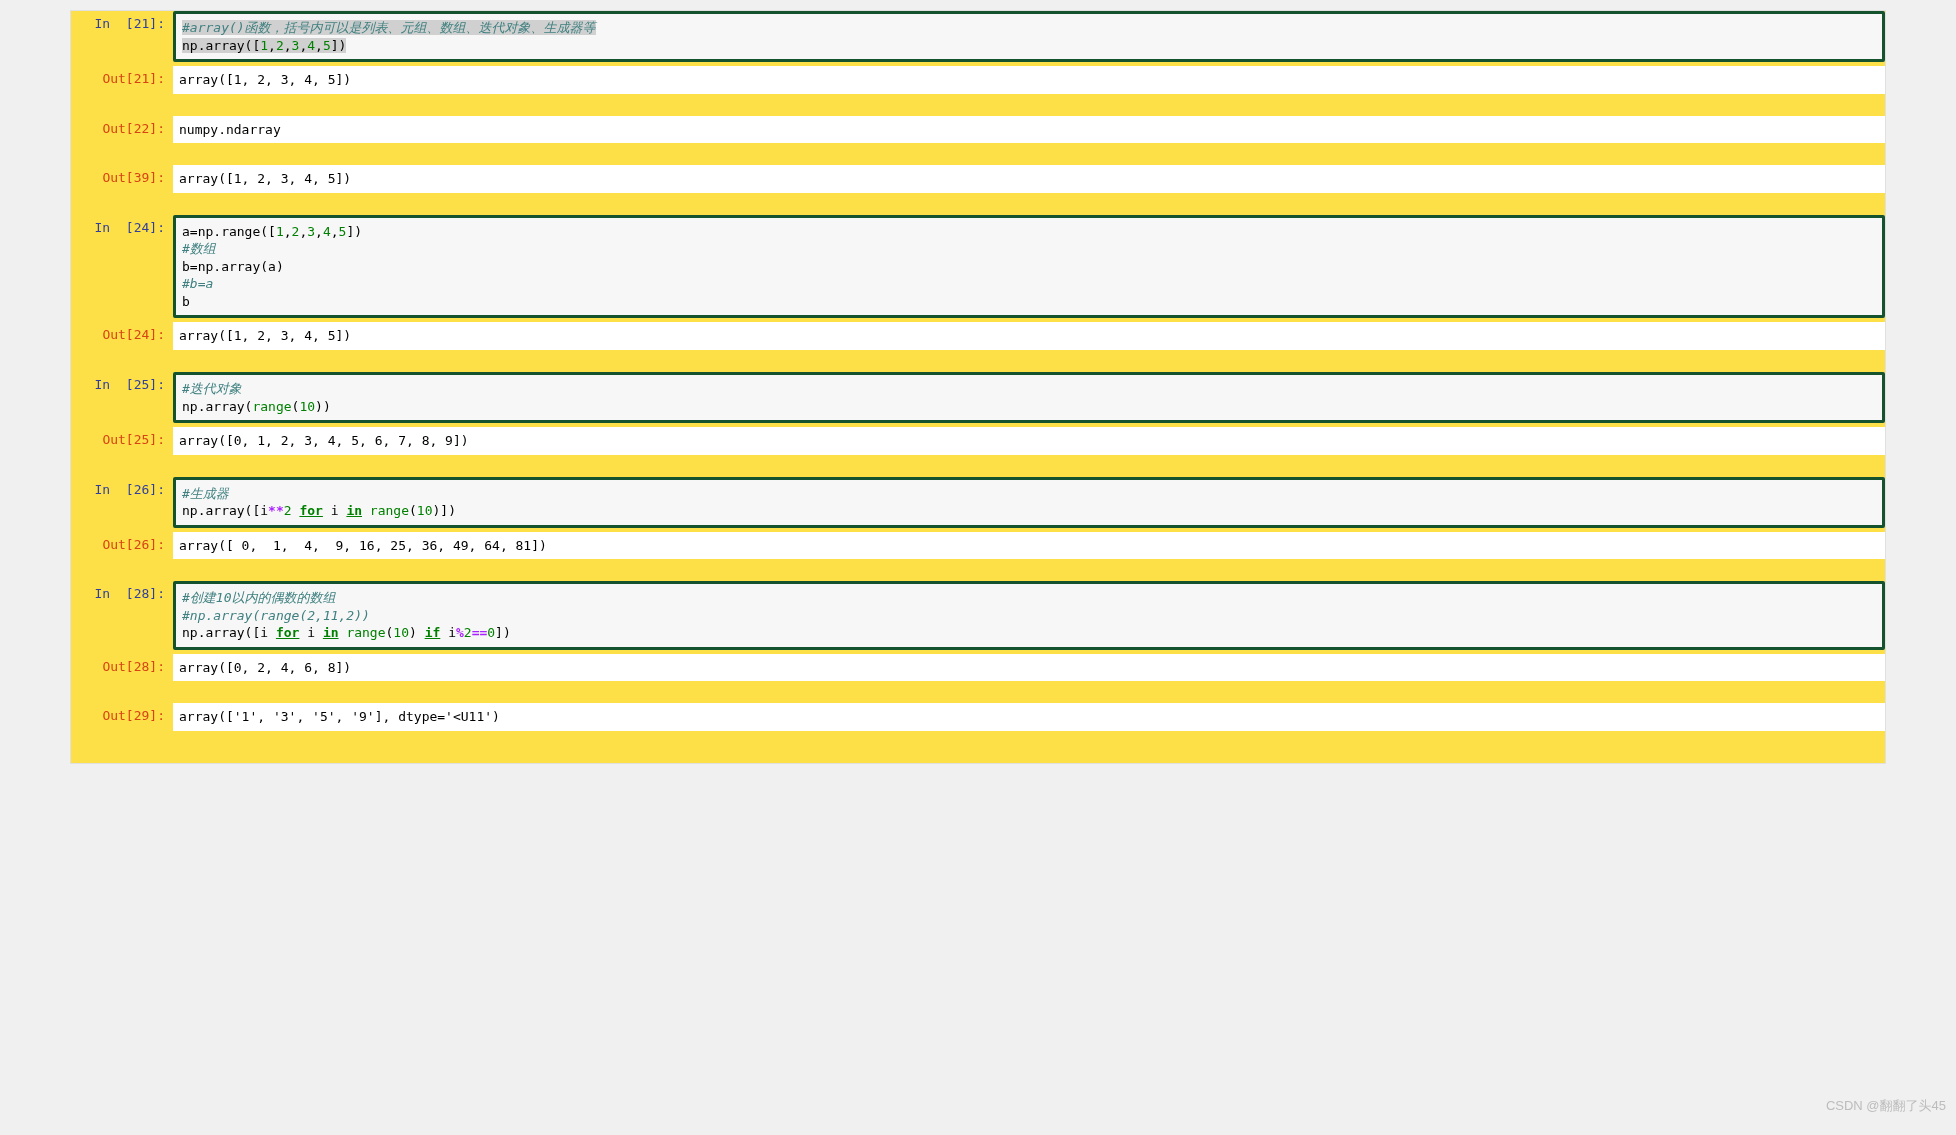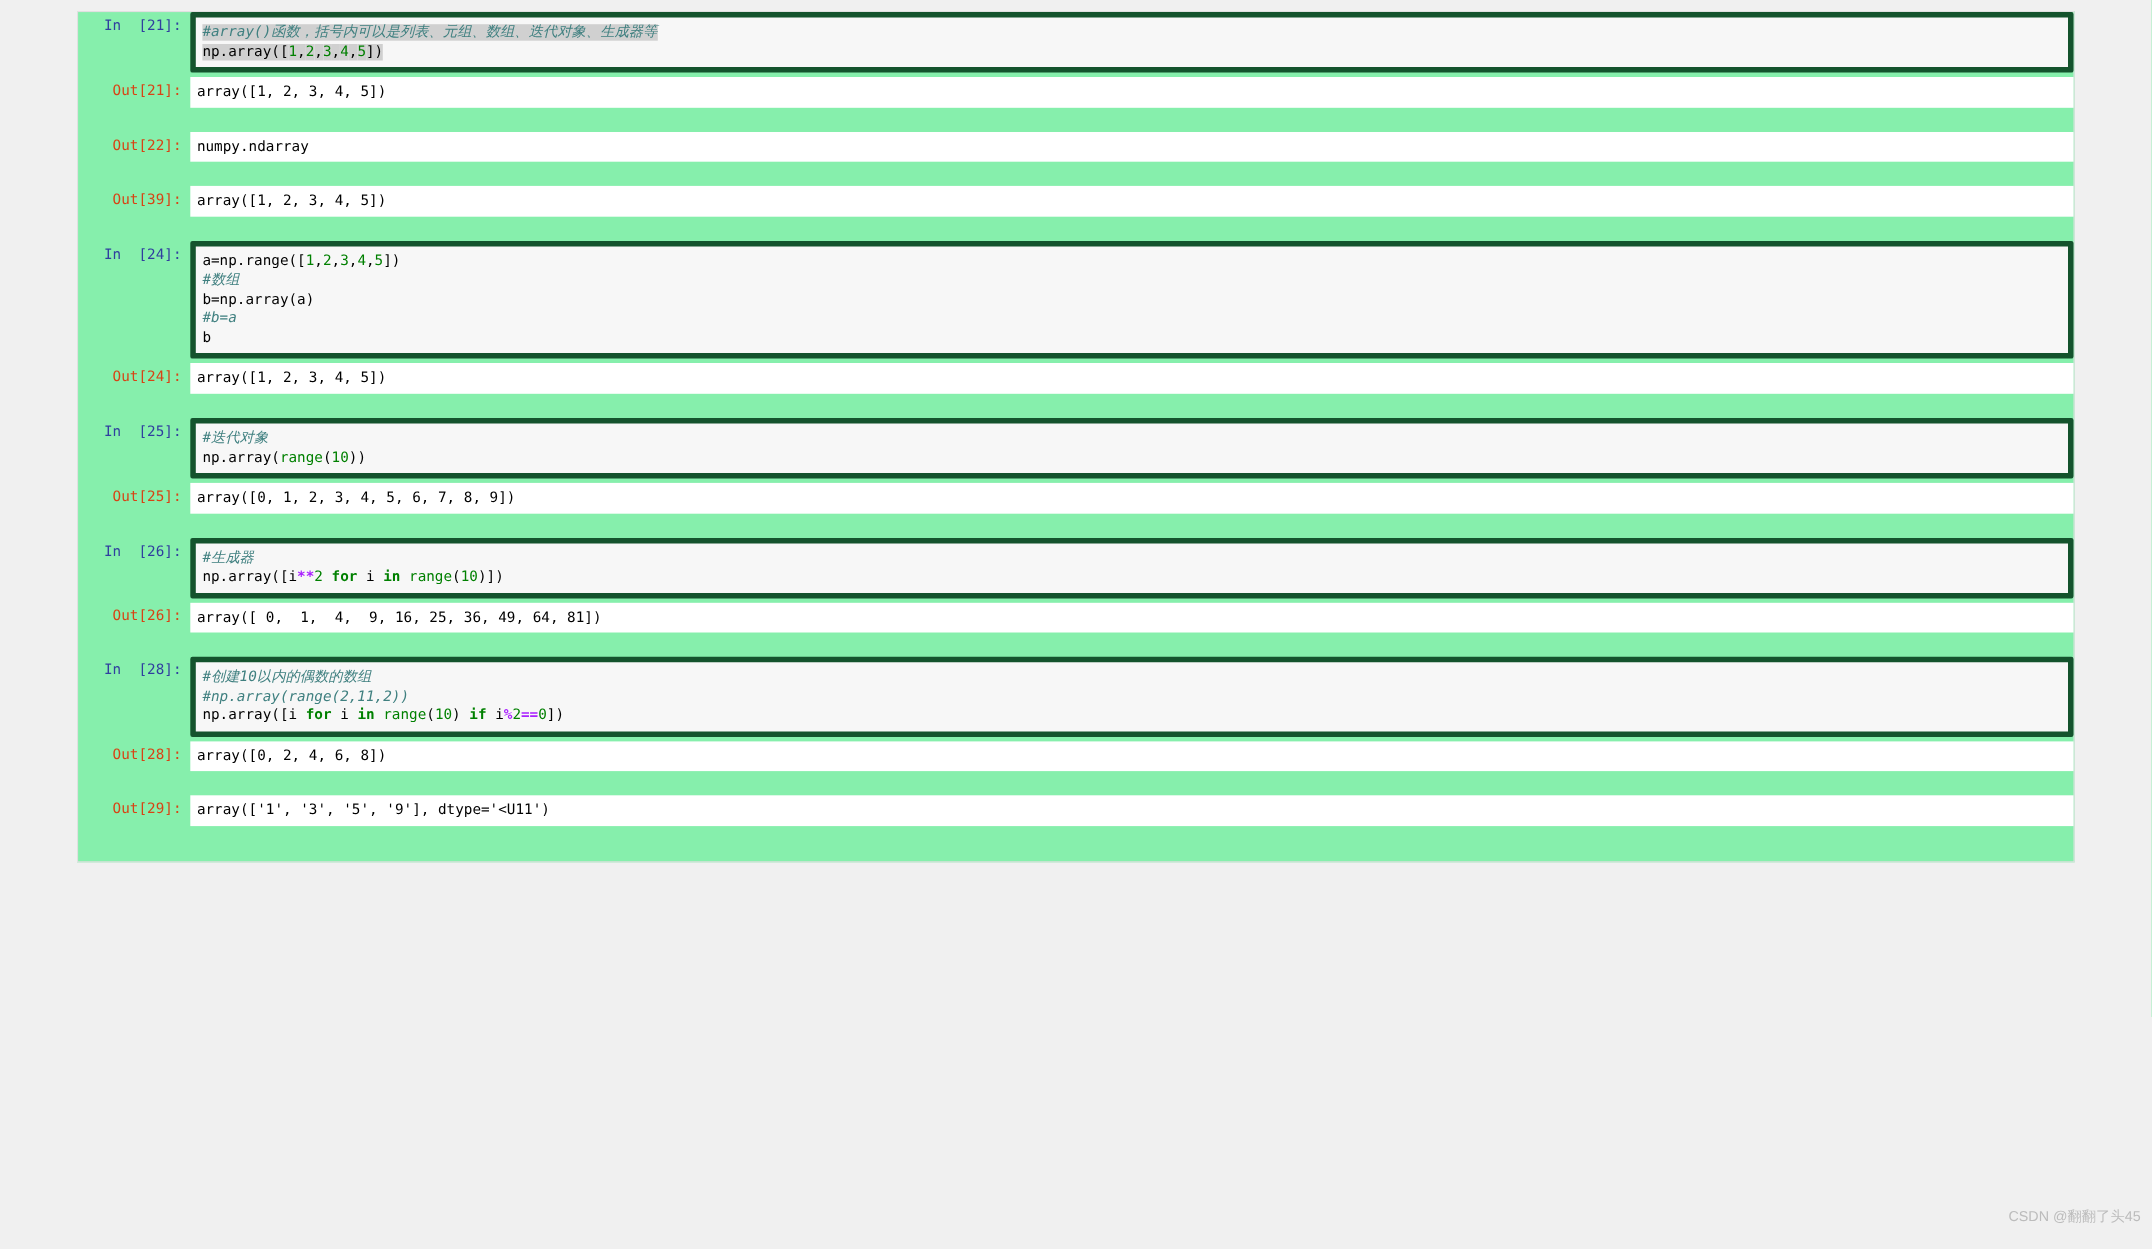--- a/index.html
+++ b/index.html
@@ -3,21 +3,21 @@
   <meta charset="utf-8">
   <style>
     * { margin: 0; padding: 0; box-sizing: border-box; }
     body {
       background: #f0f0f0;
       font-family: Consolas, Monaco, 'Courier New', monospace;
       font-size: 14px;
       padding: 10px 70px;
     }
     .notebook {
-      background: #86efac;
+      background: #fde047;
       padding: 0 0 10px 12px;
       border: 1px solid #e0e0e0;
     }
     .cell {
       display: flex;
       margin-bottom: 4px;
       align-items: flex-start;
     }
     .prompt {
       width: 90px;
@@ -33,31 +33,31 @@
     .out-prompt { color: #D84315; }
     .cell-content {
       flex: 1;
       padding: 5px 6px;
       font-family: Consolas, Monaco, monospace;
       font-size: 13px;
       line-height: 1.35;
     }
     .input-area {
       background: #f7f7f7;
-      border: 5px solid #14532d;
+      border: 3px solid #14532d;
       border-radius: 2px;
     }
     .output-area {
       background: #fff;
       color: #000;
     }
     .cell-group { margin-bottom: 22px; }
     pre { margin: 0; font-family: inherit; white-space: pre; }
     .c-comment { color: #408080; font-style: italic; }
-    .c-keyword { color: #008000; font-weight: bold; }
+    .c-keyword { color: #008000; font-weight: bold; text-decoration: underline; }
     .c-builtin { color: #008000; }
     .c-number { color: #008000; }
     .c-operator { color: #AA22FF; font-weight: bold; }
     .c-string { color: #BA2121; }
     .hl { background: #d0d0d0; display: inline; }
     .watermark {
       position: fixed;
       right: 10px;
       bottom: 20px;
       font-size: 13px;

